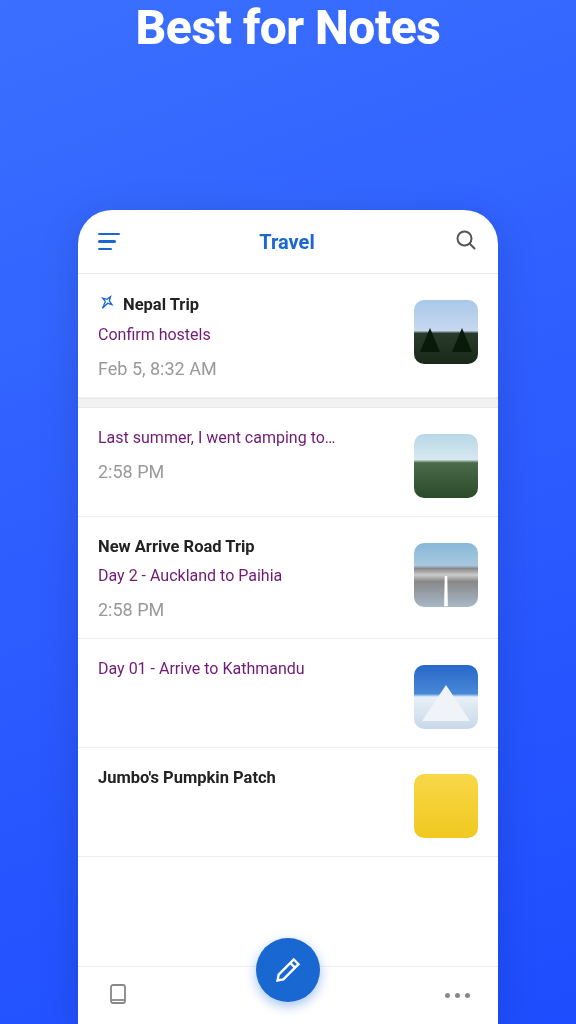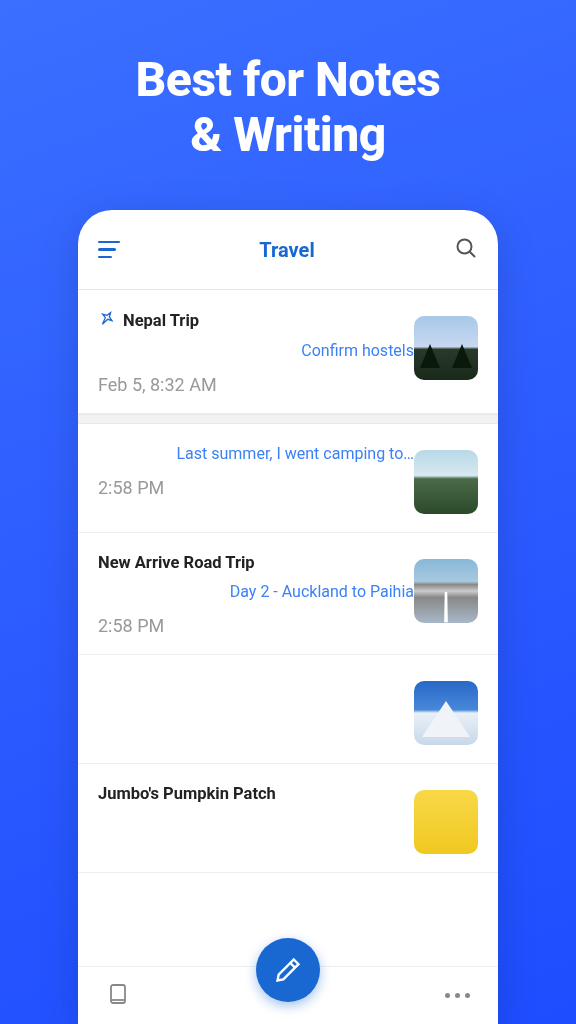--- a/index.html
+++ b/index.html
@@ -10,36 +10,35 @@
   font-family: -apple-system, BlinkMacSystemFont, 'Segoe UI', Roboto, sans-serif;
   overflow: hidden;
   position: relative;
 }
 .hero-text {
   color: #fff;
   text-align: center;
   font-size: 48px;
   font-weight: 800;
   line-height: 1.15;
-  padding-top: 52px;
   letter-spacing: -0.5px;
 }
 .phone {
   position: absolute;
   left: 78px;
   top: 210px;
   width: 420px;
   height: 814px;
   background: #fff;
   border-radius: 34px 34px 0 0;
   overflow: hidden;
   box-shadow: 0 10px 40px rgba(0,0,0,0.15);
 }
 .topbar {
-  height: 80px;
+  height: 64px;
   display: flex;
   align-items: center;
   justify-content: space-between;
   padding: 0 20px;
   border-bottom: 1px solid #e8e8e8;
 }
 .topbar-title {
   color: #1968d2;
   font-size: 20px;
   font-weight: 700;
@@ -47,26 +46,27 @@
 .hamburger { display: flex; flex-direction: column; gap: 5px; cursor: pointer; }
 .hamburger span { width: 22px; height: 2.5px; background: #1968d2; border-radius: 2px; }
 .hamburger span:nth-child(2) { width: 18px; }
 .hamburger span:nth-child(3) { width: 14px; }
 .search-icon svg { width: 24px; height: 24px; stroke: #555; fill: none; stroke-width: 2; }
 .list { overflow-y: auto; }
 .note-item {
   padding: 20px 20px 18px 20px;
   border-bottom: 1px solid #eee;
   display: flex;
+  gap: 14px;
   cursor: pointer;
 }
 .note-body { flex: 1; min-width: 0; }
 .note-title-row { display: flex; align-items: center; gap: 8px; margin-bottom: 10px; }
 .note-title { font-size: 16.5px; font-weight: 700; color: #222; }
-.note-preview { font-size: 16px; color: #3b82f6; margin-bottom: 14px; white-space: nowrap; overflow: hidden; text-overflow: ellipsis; text-align: right; }
+.note-preview { font-size: 16px; color: #701a75; margin-bottom: 14px; white-space: nowrap; overflow: hidden; text-overflow: ellipsis; }
 .note-time { font-size: 18px; color: #999; }
 .note-thumb { width: 64px; height: 64px; border-radius: 10px; flex-shrink: 0; margin-top: 6px; }
 .pin-icon svg { width: 17px; height: 17px; }
 .section-gap { height: 10px; background: #f2f2f2; border-top: 1px solid #e8e8e8; border-bottom: 1px solid #e8e8e8; }
 .thumb-mountain { background: linear-gradient(to bottom, #a8c8e8 0%, #c8d8f0 48%, #2a3a2a 52%, #1a2a1a 100%); position: relative; }
 .thumb-mountain::before { content:""; position:absolute; bottom:12px; left:6px; width:0; height:0; border-left:10px solid transparent; border-right:10px solid transparent; border-bottom:24px solid #0a1a0a; }
 .thumb-mountain::after { content:""; position:absolute; bottom:12px; right:6px; width:0; height:0; border-left:10px solid transparent; border-right:10px solid transparent; border-bottom:24px solid #0a1a0a; }
 .thumb-camping { background: linear-gradient(to bottom, #b8d8e8 0%, #d8e8f0 40%, #4a6a4a 45%, #2a4a2a 100%); }
 .thumb-road { background: linear-gradient(to bottom, #88b8d8 0%, #a8c8e0 35%, #888 40%, #ccc 50%, #888 60%, #a8b8c8 100%); position: relative; }
 .thumb-road::after { content:""; position:absolute; left:50%; top:40%; bottom:0; width:3px; background:#fff; transform:translateX(-50%) perspective(60px) rotateX(40deg); }
@@ -98,21 +98,21 @@
 }
 .fab svg { width: 28px; height: 28px; stroke: #fff; fill: none; stroke-width: 2; }
 .notebook-icon svg { width: 24px; height: 24px; stroke: #888; fill: none; stroke-width: 1.8; }
 .more-dots { display: flex; gap: 5px; cursor: pointer; }
 .more-dots span { width: 5px; height: 5px; border-radius: 50%; background: #888; }
 </style>
 </head>
 <body>
 
 <div class="hero-text">
-  <span>Best for Notes</span><br><span>&amp; Writing</span>
+  <span>Best for Notes</span><br>
 </div>
 
 <div class="phone">
   <div class="topbar">
     <div class="hamburger">
         <span></span>
         <span></span>
         <span></span>
       </div>
     <div class="topbar-title">Travel</div>
@@ -158,20 +158,21 @@
             <span class="note-title">New Arrive Road Trip</span>
           </div>
         <div class="note-preview">Day 2 - Auckland to Paihia</div>
         <div class="note-time">2:58 PM</div>
       </div>
       <div class="note-thumb thumb-road"></div>
     </div>
 
     <div class="note-item">
       <div class="note-body">
+        <div class="note-preview">Day 01 - Arrive to Kathmandu</div>
       </div>
       <div class="note-thumb thumb-everest"></div>
     </div>
 
     <div class="note-item">
       <div class="note-body">
         <div class="note-title-row">
             <span class="note-title">Jumbo's Pumpkin Patch</span>
           </div>
       </div>

